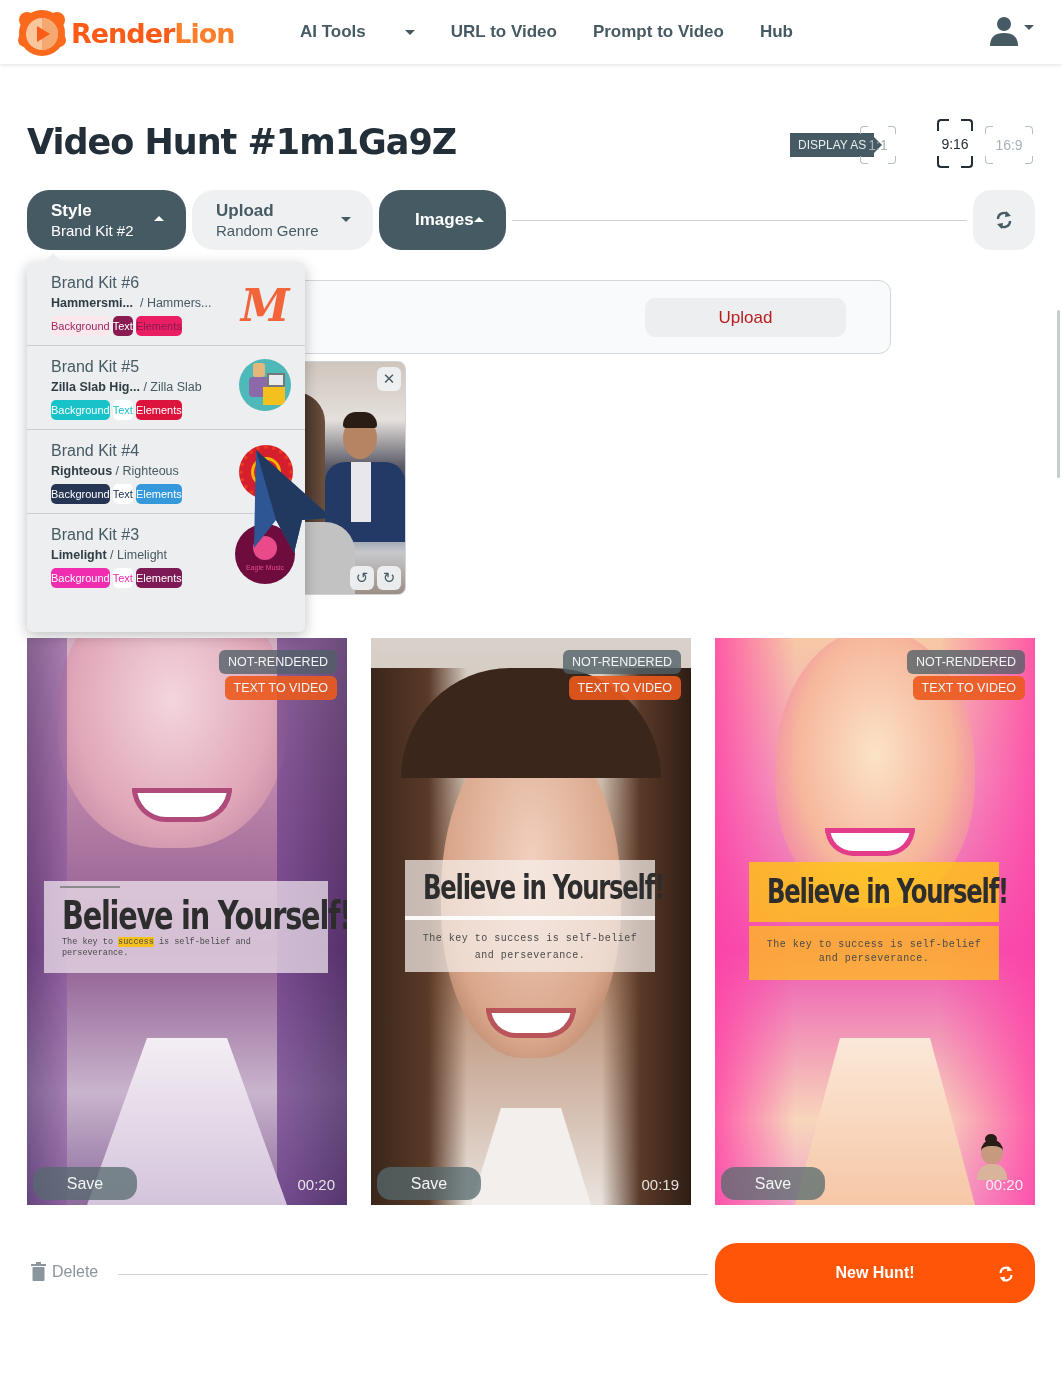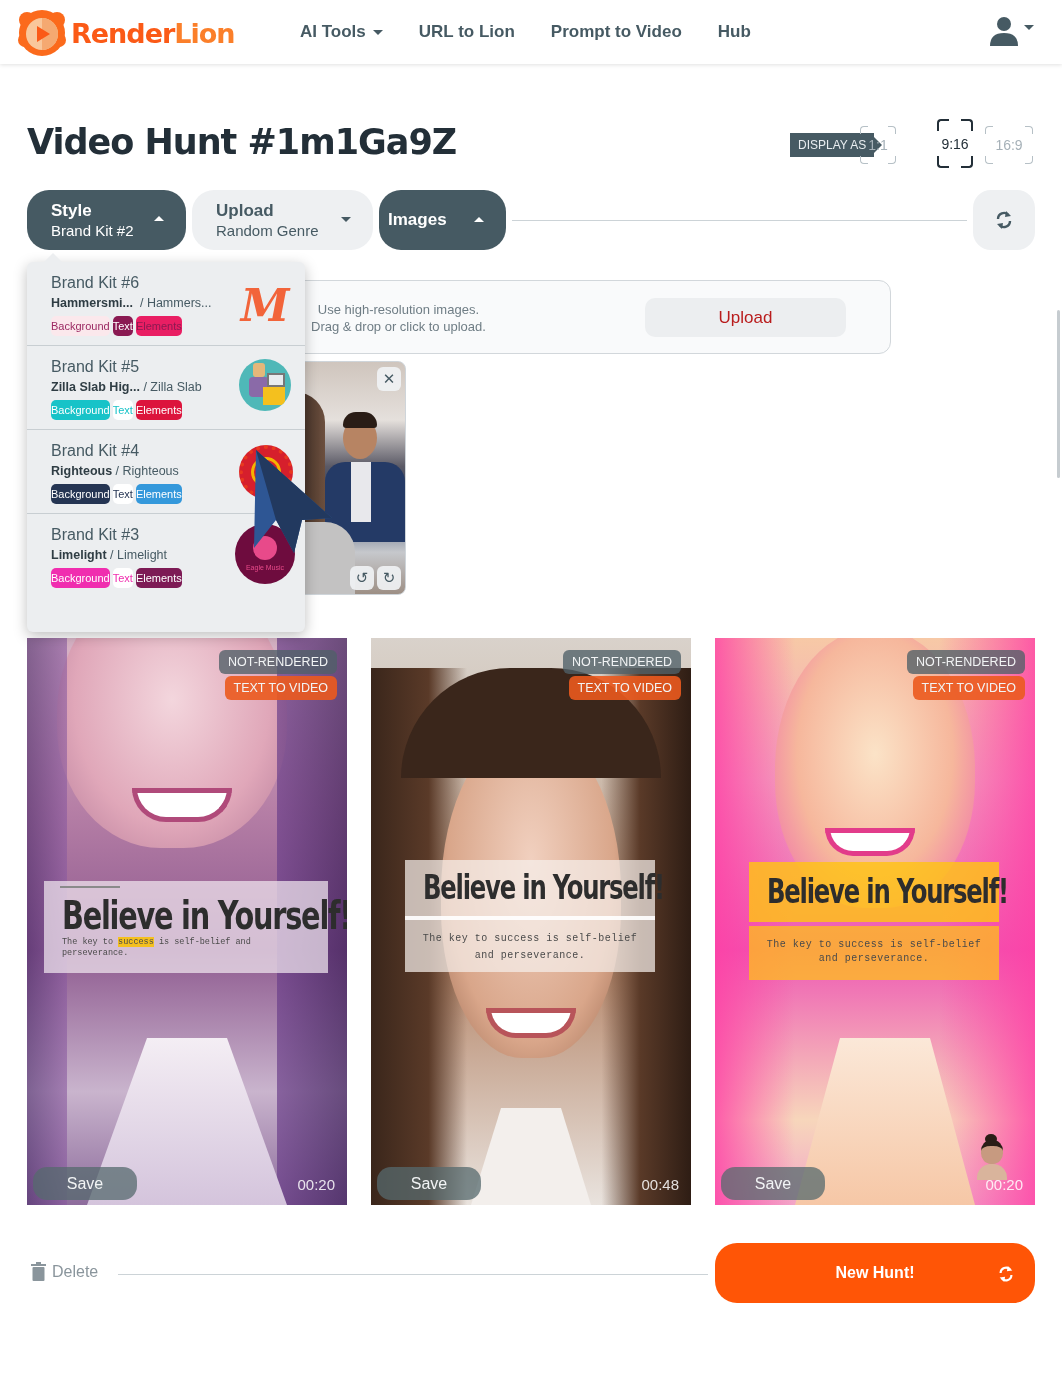--- a/index.html
+++ b/index.html
@@ -6,21 +6,21 @@
   html, body { width: 1062px; height: 1379px; background: #ffffff; overflow: hidden; }
   body { font-family: "Liberation Sans", "DejaVu Sans", sans-serif; color: #2c3a42; position: relative; }
 
   
   .navbar { position: absolute; left: 0; top: 0; width: 1062px; height: 64px; background: #fff; box-shadow: 0 1px 4px rgba(0,0,0,0.12); z-index: 5; }
   .logo { position: absolute; left: 17px; top: 8px; display: flex; align-items: center; }
   .logo-mark { width: 50px; height: 50px; position: relative; }
   .logo-text { font-family: "DejaVu Sans", sans-serif; font-weight: bold; font-size: 27px; color: #fb5a17; margin-left: 4px; letter-spacing: -1px; }
   .logo-text .lion { color: #fb7f2a; }
   .nav-links { position: absolute; left: 300px; top: 0; height: 64px; display: flex; align-items: center; }
-  .nav-link { font-size: 17px; font-weight: bold; color: #465a63; margin-right: 36px; display: flex; align-items: center; cursor: pointer; }
+  .nav-link { font-size: 17px; font-weight: bold; color: #465a63; margin-right: 36px; display: flex; align-items: center; cursor: pointer; gap: 32px; }
   .caret { display: inline-block; width: 0; height: 0; border-left: 5px solid transparent; border-right: 5px solid transparent; border-top: 5px solid #465a63; margin-left: 7px; }
   .user-menu { position: absolute; right: 28px; top: 16px; display: flex; align-items: center; cursor: pointer; }
 
   
   .page-title { position: absolute; left: 27px; top: 122px; font-family: "DejaVu Sans", sans-serif; font-size: 35px; font-weight: bold; color: #232f38; letter-spacing: -1px; }
 
   .display-as { position: absolute; left: 790px; top: 133px; height: 24px; background: #465a63; color: #e8edf0; font-size: 12px; line-height: 24px; padding: 0 8px; }
   .display-as::after { content: ""; position: absolute; right: -8px; top: 4px; border-top: 8px solid transparent; border-bottom: 8px solid transparent; border-left: 8px solid #465a63; }
   .ratio { position: absolute; top: 126px; height: 38px; font-size: 14px; color: #a6b1b8; display: flex; align-items: center; justify-content: center; cursor: pointer; }
   .ratio .c { position: absolute; width: 8px; height: 8px; border-color: #b6c0c6; border-style: solid; border-width: 0; }
@@ -113,21 +113,21 @@
         <polygon points="20,18 20,34 33,26" fill="#fb5a17"></polygon>
       </svg>
     </div>
     <span class="logo-text"><span>Render</span><span class="lion">Lion</span></span>
   </div>
   <nav class="nav-links">
     <a class="nav-link">
         <span>AI Tools</span>
         <span class="caret"></span>
       </a>
-    <a class="nav-link">URL to Lion</a>
+    <a class="nav-link">URL to Video</a>
     <a class="nav-link">Prompt to Video</a>
     <a class="nav-link">Hub</a>
   </nav>
   <div class="user-menu">
     <svg width="32" height="30" viewBox="0 0 32 30">
       <circle cx="14" cy="8" r="7" fill="#465a63"></circle>
       <path d="M0 30 Q0 17 14 17 Q28 17 28 30 Z" fill="#465a63"></path>
     </svg>
     <span class="caret" style="margin-left:2px;margin-top:-8px;border-top-color:#465a63;"></span>
   </div>
@@ -161,39 +161,35 @@
 <div class="pill dark" style="left:27px;width:159px;">
   <div class="ptitle">Style</div>
   <div class="psub">Brand Kit #2</div>
   <span class="pcaret"></span>
 </div>
 <div class="pill light" style="left:192px;width:181px;">
   <div class="ptitle">Upload</div>
   <div class="psub">Random Genre</div>
   <span class="pcaret"></span>
 </div>
-<div class="pill dark" style="left:379px;width:127px;padding:20px 0 0 9px;">
+<div class="pill dark" style="left:379px;width:127px;padding:20px 0 0 36px;">
   <div class="ptitle">Images</div>
   <span class="pcaret" style="top:27px;"></span>
 </div>
 <div class="toolbar-line"></div>
 <div class="refresh-btn">
   <svg width="20" height="22" viewBox="0 0 20 22">
     <path d="M4 10 A6 6 0 0 1 14.5 6" fill="none" stroke="#465a63" stroke-width="2.4"></path>
     <polygon points="12,2 17,7 11,8" fill="#465a63"></polygon>
     <path d="M16 12 A6 6 0 0 1 5.5 16" fill="none" stroke="#465a63" stroke-width="2.4"></path>
     <polygon points="8,20 3,15 9,14" fill="#465a63"></polygon>
   </svg>
 </div>
 
 <div class="upload-area">
-  <div class="upload-hint">
-    <div>Use high-resolution images.</div>
-    <div>Drag &amp; drop or click to upload.</div>
-  </div>
   <div class="upload-btn">Upload</div>
 </div>
 
 <div class="thumb">
   <div class="thumb-man-body"></div>
   <div class="thumb-shirt"></div>
   <div class="thumb-man-head"></div>
   <div class="thumb-man-hair"></div>
   <div class="thumb-hair"></div>
   <div class="thumb-woman-body"></div>
@@ -298,21 +294,21 @@
   <div style="position:absolute;left:115px;top:370px;width:90px;height:30px;border-radius:0 0 45px 45px;background:#fff;border:5px solid #b8545a;"></div>
   <div style="position:absolute;left:100px;top:470px;width:120px;height:97px;background:#f3efec;clip-path:polygon(25% 0,75% 0,100% 100%,0 100%);"></div>
   <div style="position:absolute;left:34px;top:222px;width:250px;height:112px;background:rgba(245,238,234,0.72);">
     <div class="overlay-title" style="position:absolute;left:18px;top:8px;font-size:33px;">Believe in Yourself!</div>
     <div style="position:absolute;left:0;top:56px;width:250px;height:4px;background:rgba(255,255,255,0.9);"></div>
     <div class="overlay-sub" style="position:absolute;left:10px;top:70px;width:230px;font-size:10px;line-height:17px;text-align:center;letter-spacing:0.5px;">The key to success is self-belief and perseverance.</div>
   </div>
   <div class="badge nr">NOT-RENDERED</div>
   <div class="badge ttv">TEXT TO VIDEO</div>
   <div class="save-btn">Save</div>
-  <div class="duration">00:48</div>
+  <div class="duration">00:19</div>
 </div>
 
 <div class="card" style="left:715px;background:linear-gradient(180deg,#f7c9a6 0%,#f2a3bf 25%,#ee58b3 55%,#f7d6bb 85%,#f2a5c8 100%);">
   <div style="position:absolute;left:0;top:0;width:320px;height:567px;background:linear-gradient(90deg,#ff3ea5 0%,transparent 25%,transparent 70%,#ff3ea5 100%);opacity:.8;"></div>
   <div class="face" style="left:60px;top:-10px;width:200px;height:280px;background:radial-gradient(ellipse at 50% 45%,#fbe3c7 0%,#f6b79c 55%,#ef5fae 100%);"></div>
   <div style="position:absolute;left:110px;top:190px;width:90px;height:28px;border-radius:0 0 45px 45px;background:#fff;border:5px solid #e23c8a;"></div>
   <div style="position:absolute;left:80px;top:400px;width:180px;height:167px;background:linear-gradient(180deg,#fbe8d8,#f6c7a6);clip-path:polygon(25% 0,75% 0,100% 100%,0 100%);"></div>
   <div style="position:absolute;left:34px;top:224px;width:250px;height:60px;background:rgba(255,195,20,0.82);">
     <div class="overlay-title" style="position:absolute;left:18px;top:10px;font-size:33px;">Believe in Yourself!</div>
   </div>

